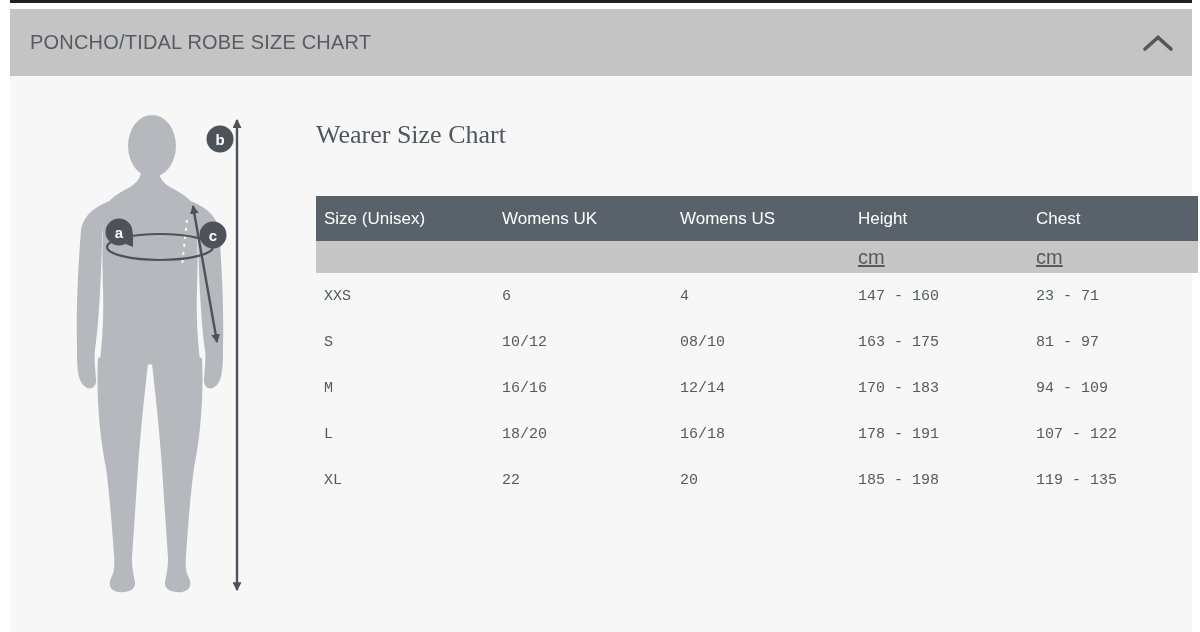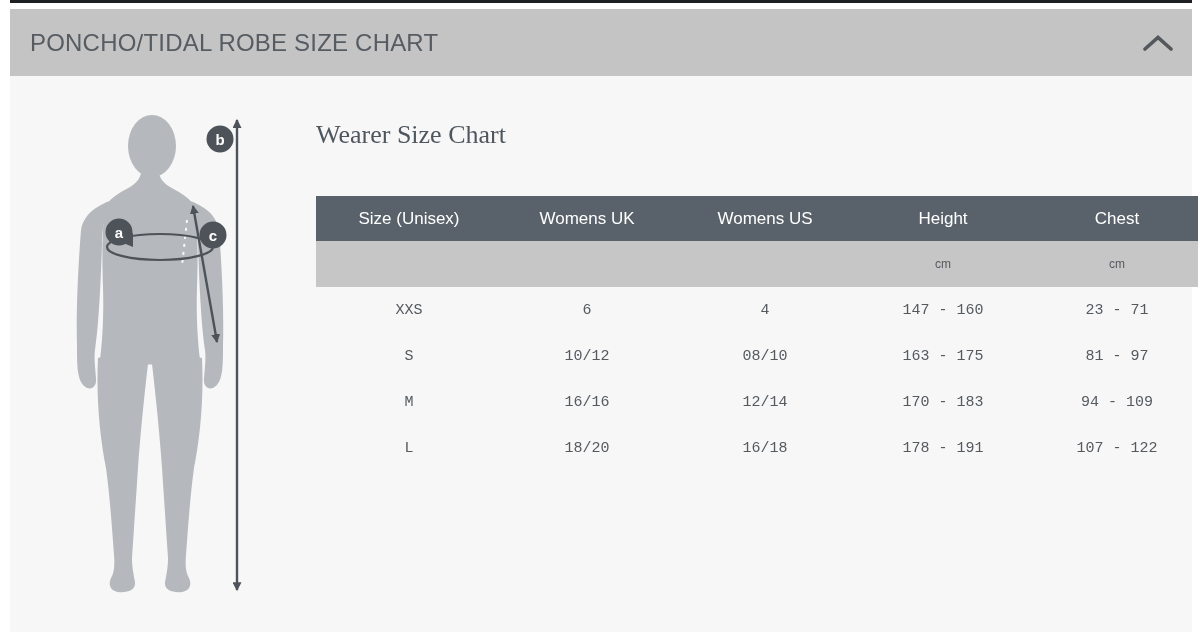--- a/index.html
+++ b/index.html
@@ -9,46 +9,46 @@
     font-family:"Liberation Sans","DejaVu Sans",sans-serif;
     color:var(--text,#555a5f);
   }
   .top-line { position:absolute; left:10px; top:0; width:1182px; height:3px; background:#1e2023; }
   .acc {
     position:absolute; left:10px; top:9px; width:1182px; height:67px;
     background:var(--accordion-bar-bg,#c4c4c4);
     display:flex; align-items:center; justify-content:space-between;
     padding:0 19px 0 20px; cursor:pointer;
   }
-  .acc-title { font-size:24px; color:#565c62; letter-spacing:.2px; }
+  .acc-title { font-size:20px; color:#565c62; letter-spacing:.2px; }
   .chev { display:block; }
   .panel {
     position:absolute; left:10px; top:76px; width:1182px; height:556px;
     background:var(--panel-bg,#f7f7f8);
   }
   .figure-svg { position:absolute; left:50px; top:32px; }
   .chart-area { position:absolute; left:296px; top:0; width:892px; height:556px; }
   .chart-title {
     position:absolute; left:10px; top:44px;
     font-size:26px; font-weight:500; color:#4f565e;font-family:Liberation Serif, serif;
   }
   table.size-chart {
     position:absolute; left:10px; top:120px; width:882px;
     border-collapse:collapse; table-layout:fixed;
   }
   table.size-chart th, table.size-chart td {
-    text-align:center; padding-left:8px; font-weight:400; vertical-align:middle;
+    text-align:left; padding-left:8px; font-weight:400; vertical-align:middle;
   }
   tr.head th {
     background:var(--table-header-bg,#59626b); color:#ffffff;
     height:45px; font-size:17px;
   }
   tr.units td {
     background:var(--units-row-bg,#c6c6c6); color:var(--text,#555a5f);
-    height:46px; font-size:12px;
+    height:32px; font-size:20px;text-decoration:underline;
   }
   tbody tr { height:46px; }
   tbody td { font-size:15px; color:var(--text,#555a5f);font-family:Liberation Mono, monospace; }
 </style>
 </head>
 <body>
 
 <div class="top-line"></div>
 
 <div class="acc">
@@ -168,16 +168,23 @@
             <td>170 - 183</td>
             <td>94 - 109</td>
           </tr>
           <tr>
             <td>L</td>
             <td>18/20</td>
             <td>16/18</td>
             <td>178 - 191</td>
             <td>107 - 122</td>
           </tr>
+          <tr>
+            <td>XL</td>
+            <td>22</td>
+            <td>20</td>
+            <td>185 - 198</td>
+            <td>119 - 135</td>
+          </tr>
         </tbody>
     </table>
   </div>
 </div>
 
 </body></html>

